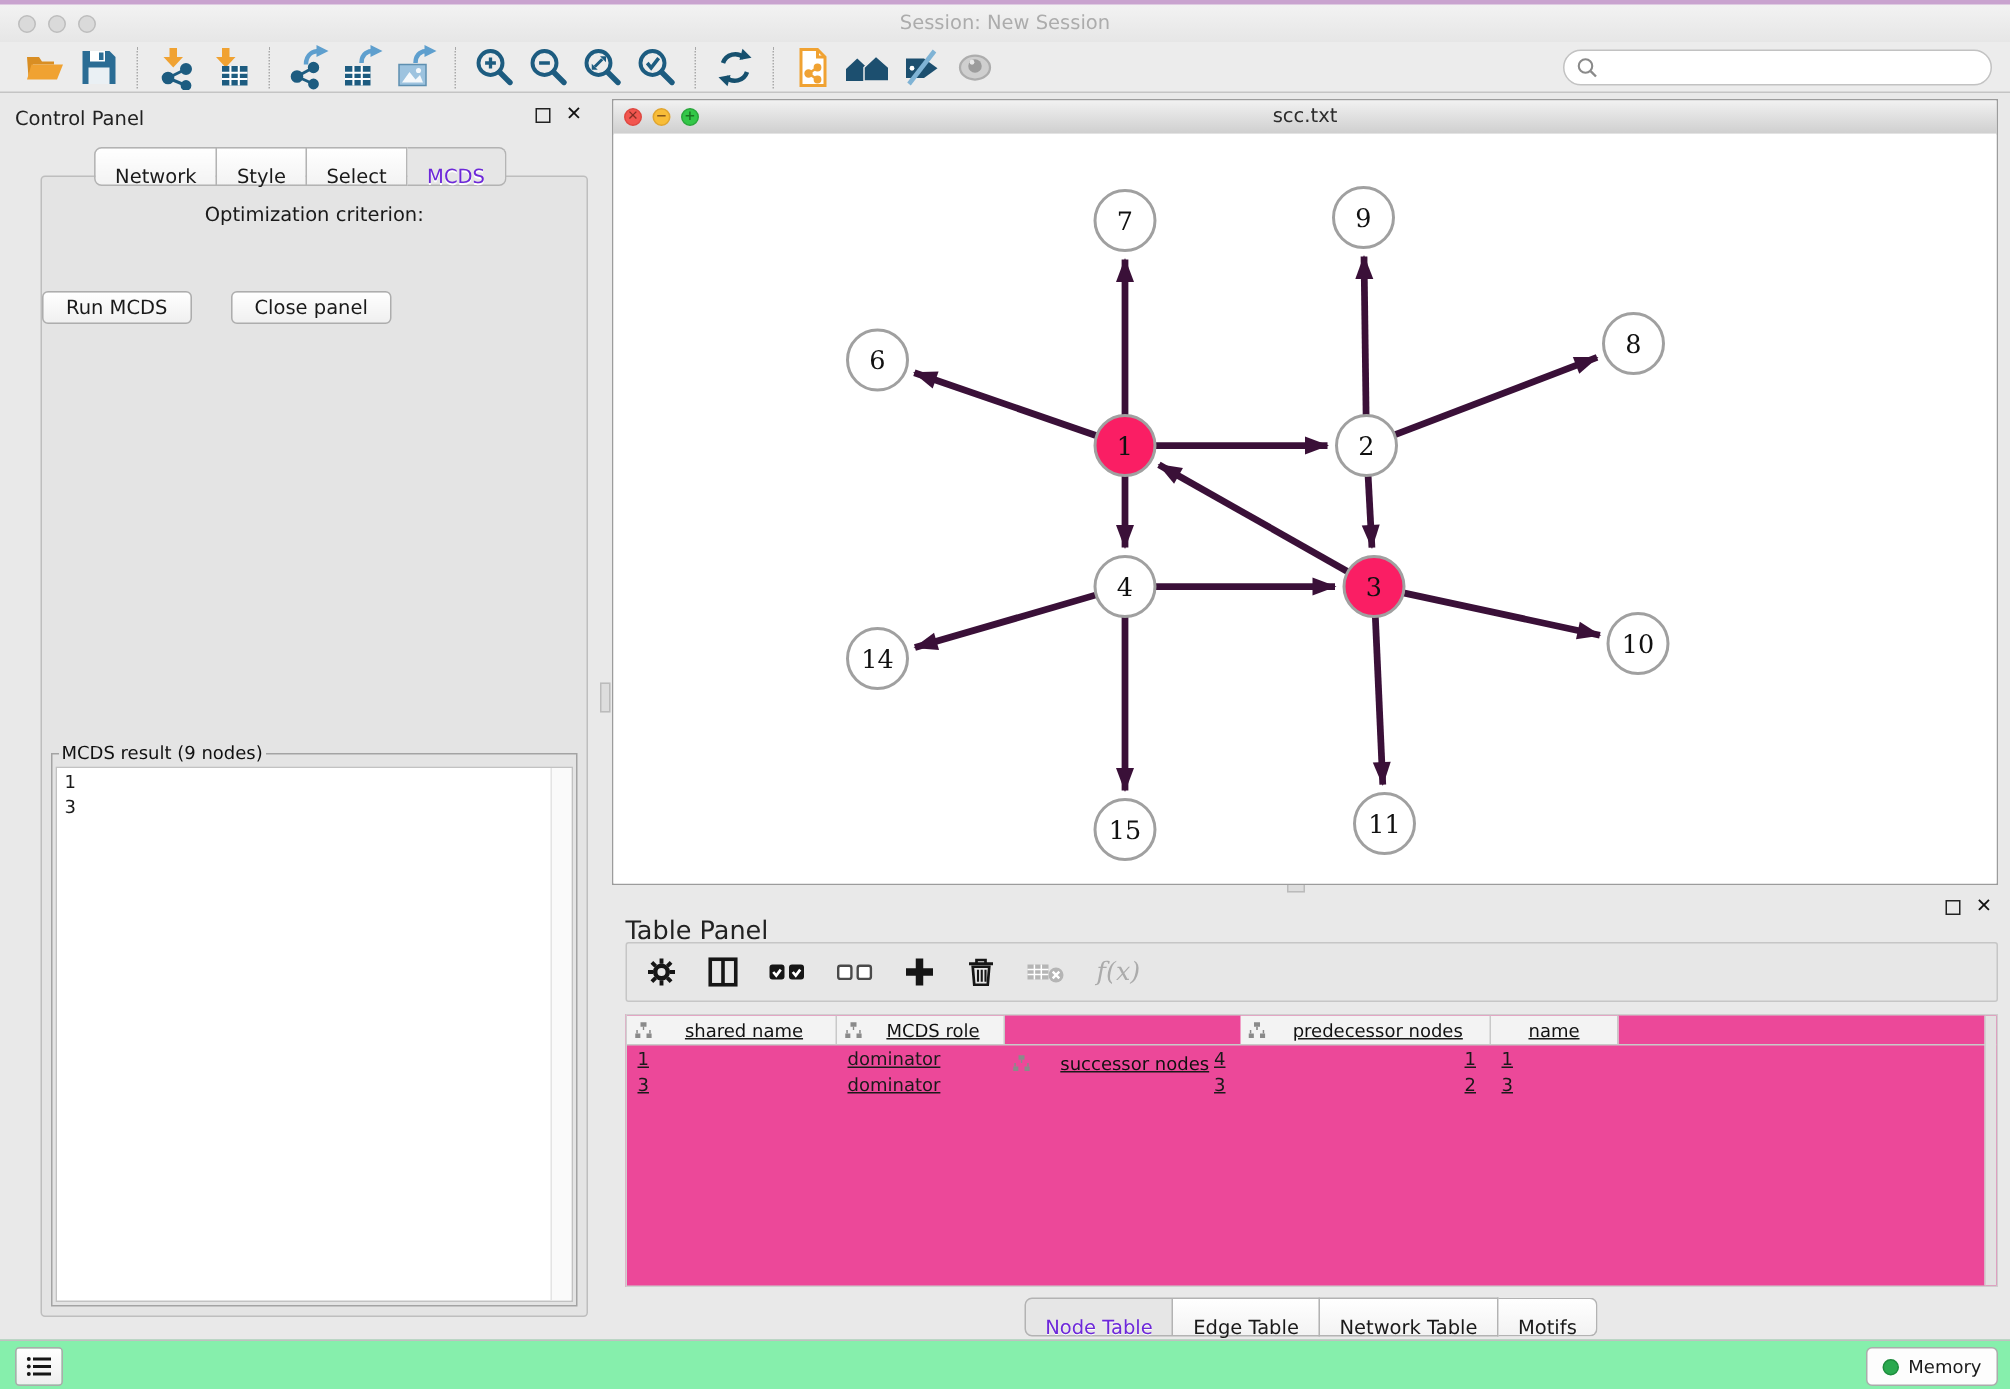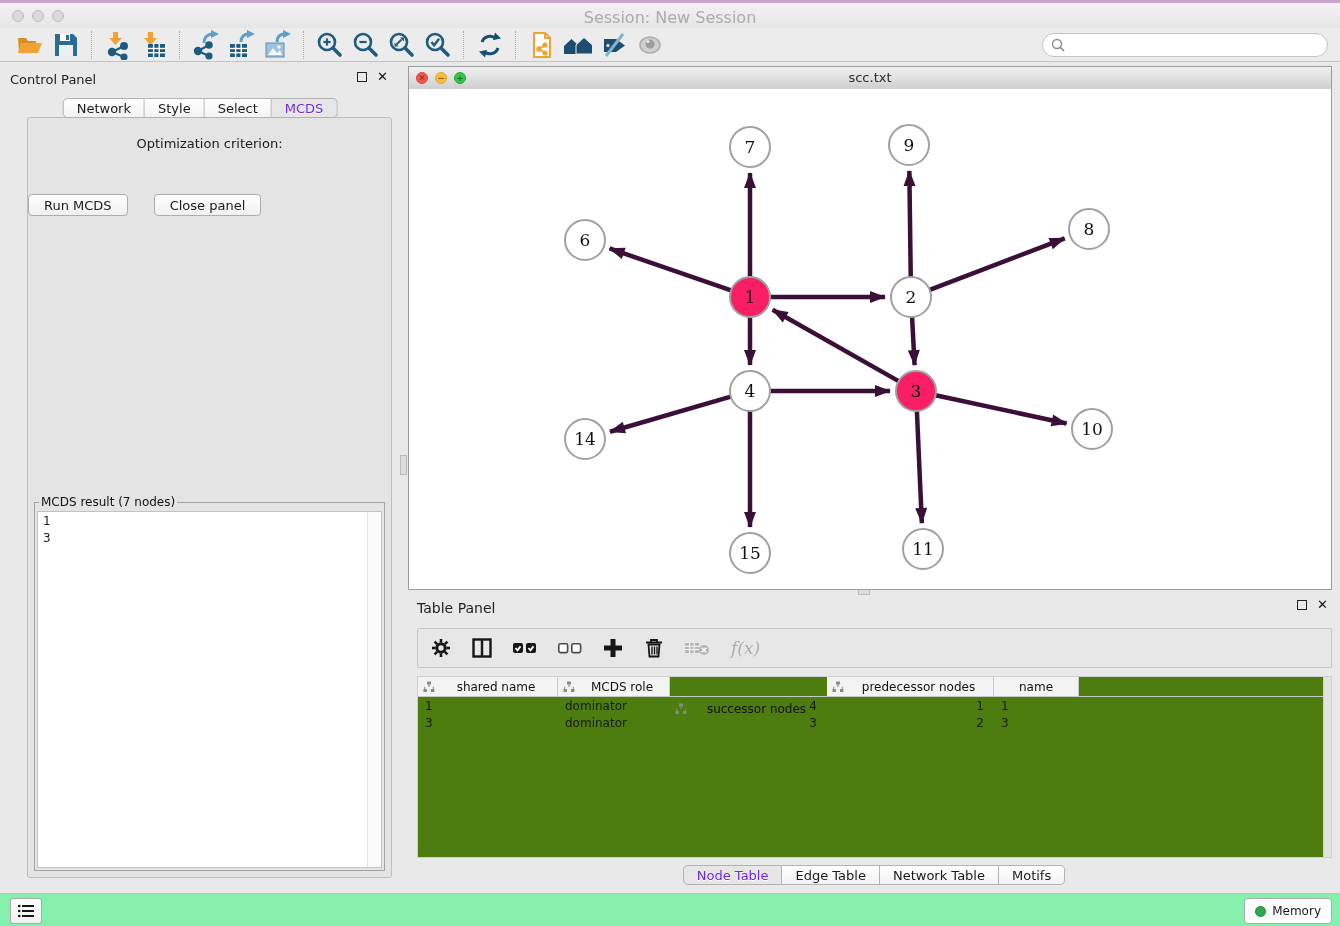--- a/index.html
+++ b/index.html
@@ -9,40 +9,40 @@
     font-family:"DejaVu Sans","Liberation Sans",sans-serif;
     font-size:13px;color:#1a1a1a;
     -webkit-font-smoothing:antialiased;
   }
   
   .titlebar{position:absolute;top:0;left:0;right:0;height:28px;
     background:linear-gradient(#F4F4F4,#E6E6E6);border-bottom:1px solid #CACACA;}
   .titlebar::before{content:"";position:absolute;top:0;left:0;right:0;height:3px;background:#C9A3CF;}
   .traffic{position:absolute;top:10px;left:12px;display:flex;gap:8px;}
   .light{width:12px;height:12px;border-radius:50%;background:#DADADA;border:1px solid #BDBDBD;box-sizing:border-box;}
-  .win-title{position:absolute;top:8px;left:0;right:0;text-align:center;color:#ACACAC;font-size:16px;}
+  .win-title{position:absolute;top:8px;left:0;right:0;text-align:center;color:#ACACAC;font-size:13px;}
 
   
   .toolbar{position:absolute;top:28px;left:0;right:0;height:34px;background:#ECECEC;
     border-bottom:1px solid #C4C4C4;display:flex;align-items:center;padding:0 12px;box-sizing:border-box;}
   .tbtn{width:36px;height:30px;display:flex;align-items:center;justify-content:center;flex:0 0 auto;}
   .tsep{width:1px;height:28px;border-left:1px dotted #A9A9A9;margin:0 7px;flex:0 0 auto;}
   .search{margin-left:auto;width:286px;height:24px;border:1px solid #C2C2C2;border-radius:12px;background:#fff;
     display:flex;align-items:center;padding:0 8px;box-sizing:border-box;}
   .search input{border:none;outline:none;flex:1;font-size:12px;background:transparent;margin-left:6px;}
 
   
   .control-panel{position:absolute;top:62px;left:0;width:400px;height:826px;background:#E9E9E9;}
   .cp-header{position:absolute;top:10px;left:10px;font-size:13px;color:#222;}
   .panel-icons{position:absolute;top:10px;right:12px;display:flex;gap:10px;align-items:center;}
   .float-ico{width:10px;height:10px;border:1.6px solid #222;box-sizing:border-box;}
   .close-ico{font-weight:bold;font-size:13px;color:#111;line-height:10px;}
   .cp-tabs{position:absolute;top:36px;left:50%;transform:translateX(-50%);display:flex;z-index:2;}
   .seg{border:1px solid #B3B3B3;border-left:none;background:linear-gradient(#FFFFFF,#F3F3F3);
-    padding:2px 13px;font-size:13px;height:20px;line-height:15px;box-sizing:border-box;white-space:nowrap;cursor:default;}
+    padding:12px 13px;font-size:13px;height:20px;line-height:15px;box-sizing:border-box;white-space:nowrap;cursor:default;}
   .seg:first-child{border-left:1px solid #B3B3B3;border-radius:5px 0 0 5px;}
   .seg:last-child{border-radius:0 5px 5px 0;}
   .seg-selected{background:#E6E6E6;color:#6d28d9;text-shadow:0 1px 0 #fff;}
   .cp-box{position:absolute;top:55px;left:8px;right:8px;bottom:10px;background:#E4E4E4;
     border:1px solid #BEBEBE;border-radius:3px;margin-left:19px;}
   .opt-label{position:absolute;top:18px;left:0;right:0;text-align:center;font-size:13px;}
   .cp-select{position:absolute;top:42px;left:36px;right:38px;height:23px;background:#fff;border:1px solid #ABABAB;
     border-radius:4px;display:flex;align-items:center;padding:0 8px;box-sizing:border-box;font-size:13px;}
   .stepper{margin-left:auto;display:flex;flex-direction:column;gap:1px;color:#666;font-size:8px;line-height:6px;}
   .cp-buttons{position:absolute;top:76px;left:0;right:0;display:flex;justify-content:flex-start;gap:26px;}
@@ -69,28 +69,28 @@
     justify-content:center;font-size:9px;font-weight:bold;color:rgba(60,20,10,.6);line-height:1;}
   .nl-red{background:#F2564F;border:1px solid #DF4841;}
   .nl-yellow{background:#F8BD38;border:1px solid #E0A52F;}
   .nl-green{background:#33C748;border:1px solid #2AA73C;color:rgba(10,60,10,.6);}
   .net-title{position:absolute;top:3px;left:0;right:0;text-align:center;font-size:13px;color:#2b2b2b;}
   .net-canvas{position:absolute;top:22px;left:0;width:922px;height:500px;background:#fff;}
   .graph-node-label{font-family:"DejaVu Serif","Liberation Serif",serif;font-size:17px;fill:#111;}
 
   
   .table-panel{position:absolute;left:408px;top:597px;width:932px;height:291px;background:#E9E9E9;}
-  .tp-header{position:absolute;top:3px;left:9px;font-size:14px;color:#222;text-align:center;}
+  .tp-header{position:absolute;top:14px;left:9px;font-size:17px;color:#222;text-align:center;}
   .tp-toolbar{position:absolute;top:31px;left:9px;right:8px;height:40px;background:#E7E7E7;
     border:1px solid #C6C6C6;border-radius:2px;box-sizing:border-box;display:flex;align-items:center;
     padding-left:12px;gap:19px;}
   .tico{display:flex;align-items:center;justify-content:center;height:24px;}
   .fx{font-family:"DejaVu Serif","Liberation Serif",serif;font-style:italic;font-size:17px;color:#ABABAB;}
-  .tp-table{position:absolute;top:79px;left:9px;right:8px;bottom:30px;background:#4d7c0f;
-    border:1px solid #CFCFCF;box-sizing:border-box;overflow:hidden;}
+  .tp-table{position:absolute;top:79px;left:9px;right:8px;bottom:30px;background:#ec4899;
+    border:1px solid #CFCFCF;box-sizing:border-box;overflow:hidden;text-decoration:underline;}
   .tp-table::after{content:"";position:absolute;top:0;right:0;width:7px;height:100%;
     background:#E2E2E2;border-left:1px solid #D0D0D0;}
   .th-row{display:flex;height:19px;border-bottom:1px solid #C9C9C9;}
   .th-cell{background:#F3F3F3;border-right:1px solid #C9C9C9;box-sizing:border-box;display:flex;
     align-items:center;font-size:12px;color:#111;position:relative;}
   .th-cell .th-label{flex:1;text-align:center;}
   .th-tree{margin-left:5px;flex:0 0 auto;}
   .td-row{display:flex;height:17px;align-items:center;font-size:12px;}
   .td-cell{box-sizing:border-box;overflow:hidden;white-space:nowrap;}
   .al-left{text-align:left;padding-left:7px;}
@@ -289,21 +289,21 @@
       <div class="seg">Select</div>
       <div class="seg seg-selected">MCDS</div>
     </div>
   <div class="cp-box">
     <div class="opt-label">Optimization criterion:</div>
     <div class="cp-buttons">
       <div class="mac-btn">Run MCDS</div>
       <div class="mac-btn">Close panel</div>
     </div>
     <fieldset class="result-fs">
-      <legend>MCDS result (7 nodes)</legend>
+      <legend>MCDS result (9 nodes)</legend>
       <div class="result-area">1
 3</div>
     </fieldset>
   </div>
 </div>
 
 <div class="v-split"></div>
 <div class="h-split"></div>
 
 <div class="net-window">

